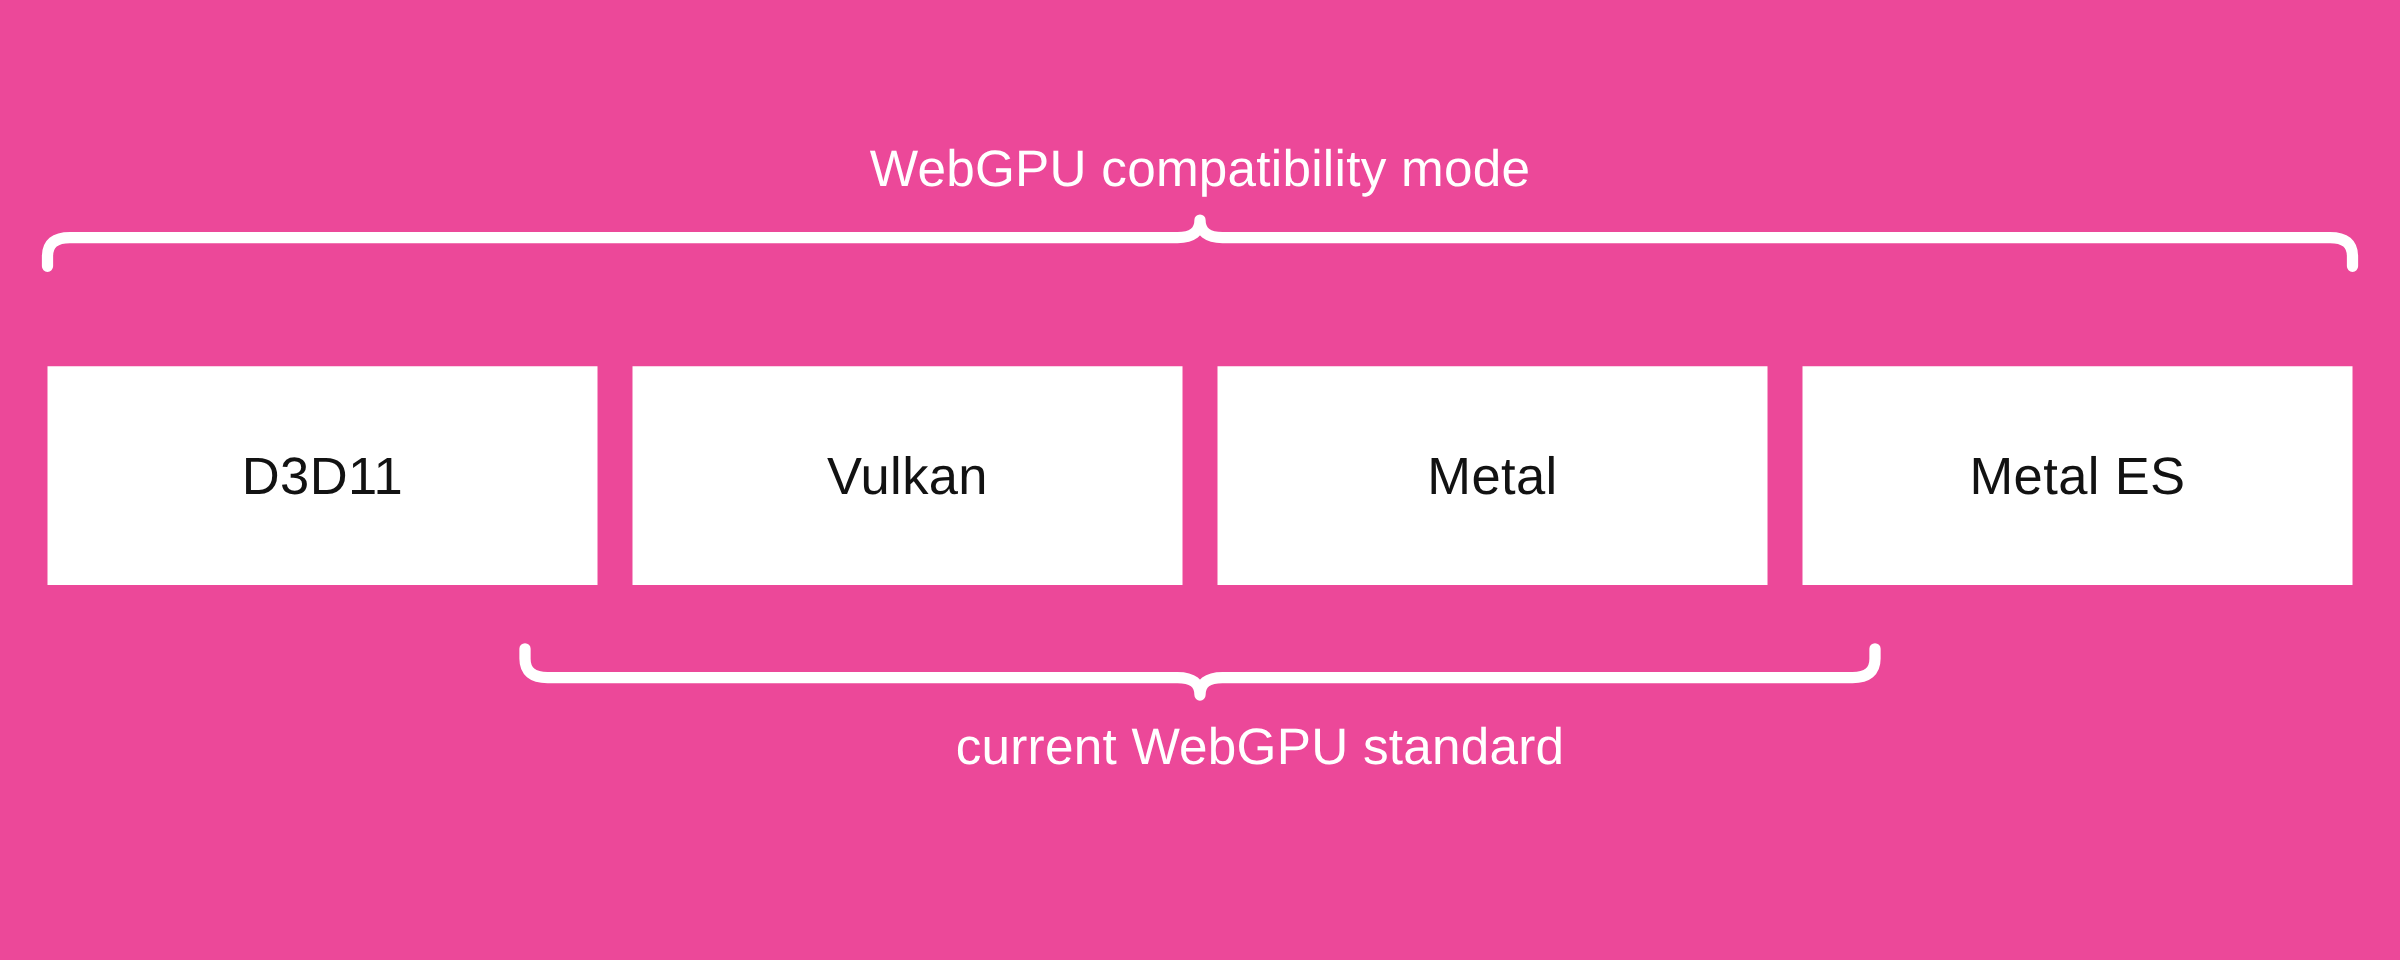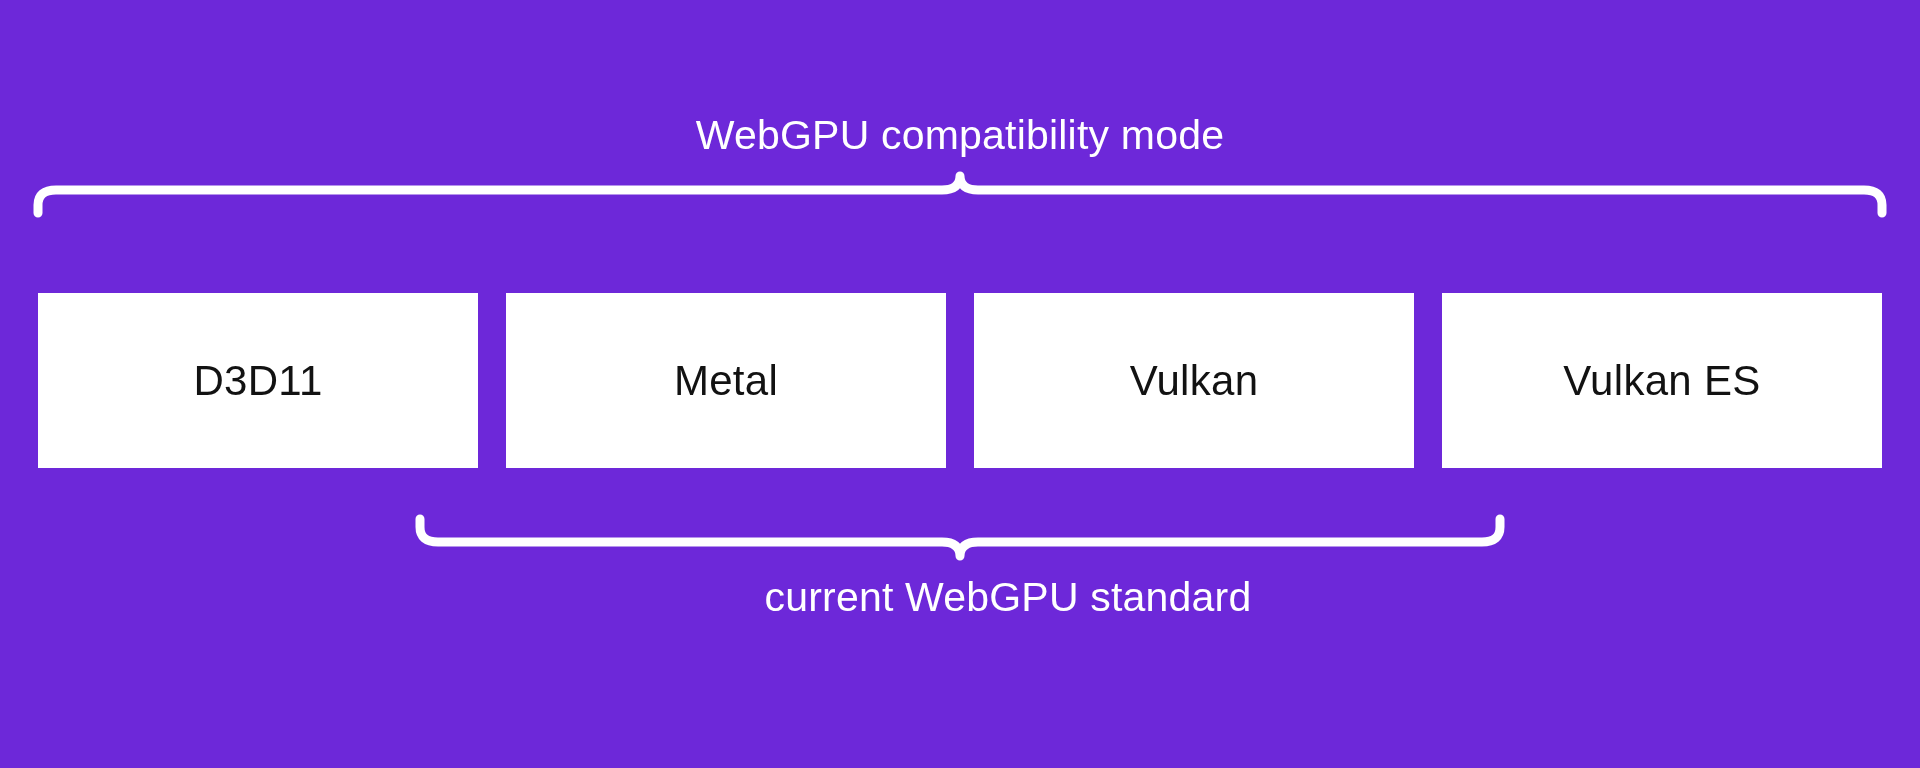--- a/index.html
+++ b/index.html
@@ -10,21 +10,21 @@
     width: 1920px;
     height: 768px;
     overflow: hidden;
     font-family: "Liberation Sans", sans-serif;
   }
 
   #diagram {
     position: relative;
     width: 1920px;
     height: 768px;
-    background: #6d28d9;
+    background: #ec4899;
   }
 
   
   .brace-label {
     position: absolute;
     left: 0;
     width: 1920px;
     text-align: center;
     color: #ffffff;
     font-weight: 400;
@@ -117,28 +117,28 @@
   </svg>
 
   <div id="api-row">
 
     <div class="api-box">
       <span class="api-box-label">D3D11</span>
     </div>
 
 
     <div class="api-box">
+      <span class="api-box-label">Vulkan</span>
+    </div>
+
+    <div class="api-box">
       <span class="api-box-label">Metal</span>
     </div>
 
     <div class="api-box">
-      <span class="api-box-label">Vulkan</span>
-    </div>
-
-    <div class="api-box">
-      <span class="api-box-label">Vulkan ES</span>
+      <span class="api-box-label">Metal ES</span>
     </div>
 
   </div>
 
   <div class="brace-label" id="bottom-label">current WebGPU standard</div>
 
 </div>
 
 </body></html>

